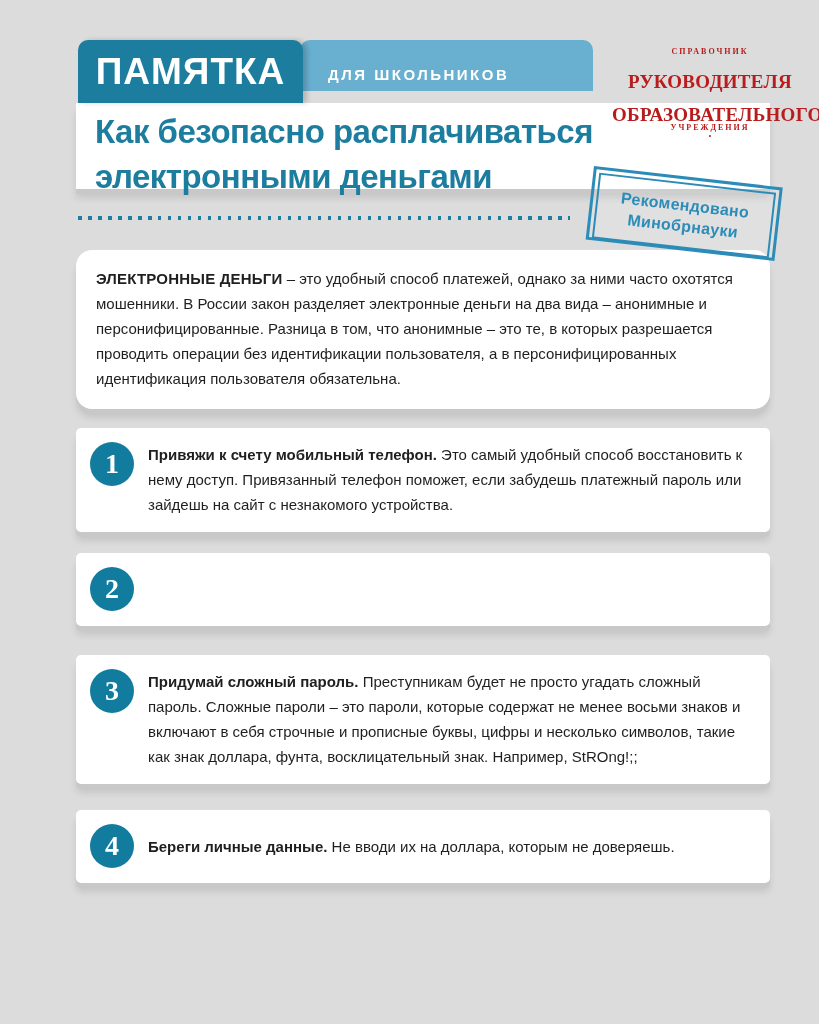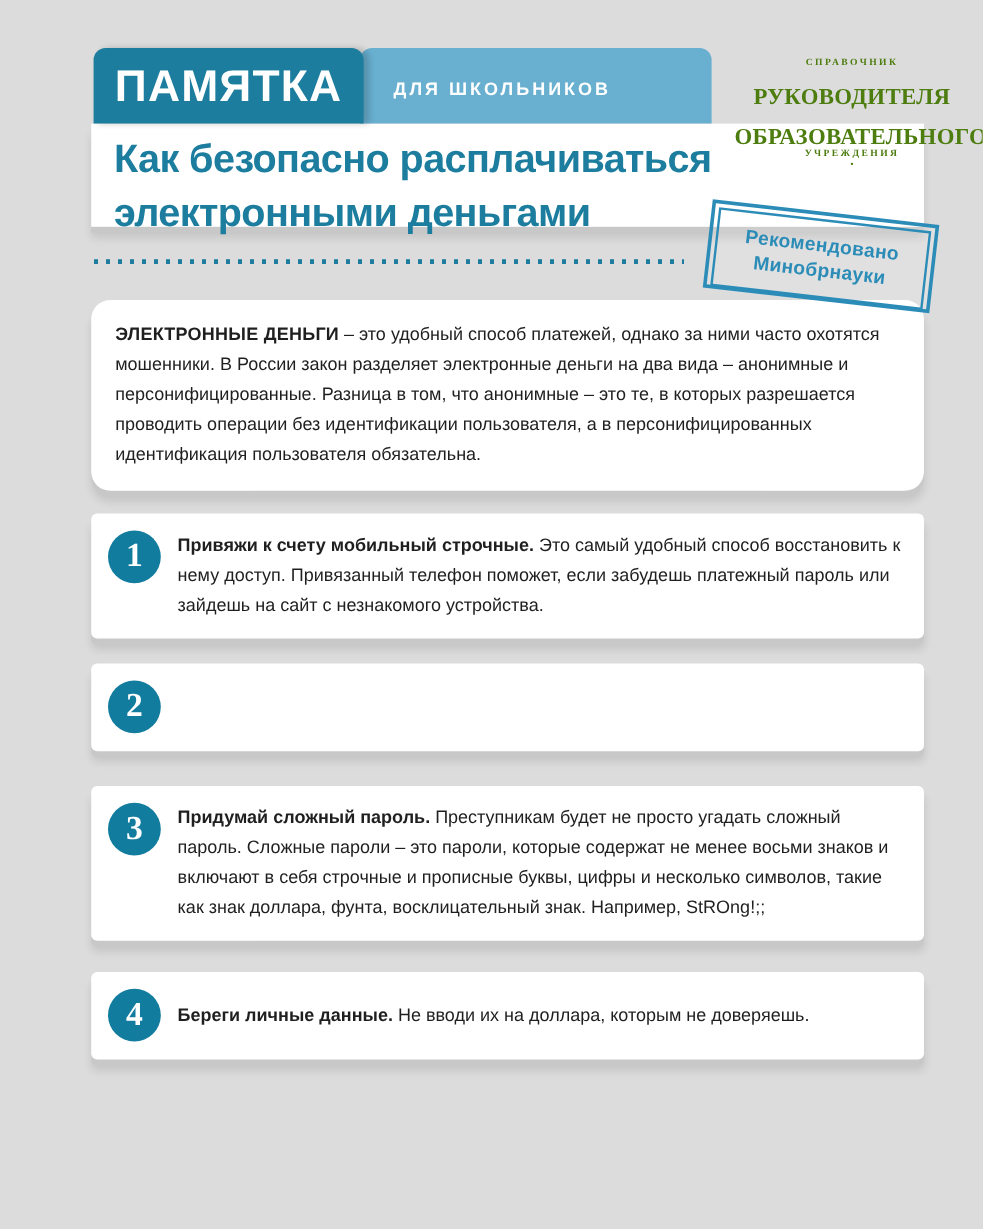--- a/index.html
+++ b/index.html
@@ -4,41 +4,41 @@
 <style>
   html, body { margin: 0; padding: 0; background: #dcdcdc; }
   .page {
     position: relative; width: 819px; height: 1024px;
     background: #dcdcdc; overflow: hidden;
     font-family: "Liberation Sans", sans-serif;
   }
 
   
   .tab-light {
-    position: absolute; left: 300px; top: 40px; width: 293px; height: 63px;
+    position: absolute; left: 300px; top: 40px; width: 293px; height: 51px;
     background: #69afd0; border-radius: 10px 10px 0 0; z-index: 2;
   }
   .tab-light .audience {
     position: absolute; left: 28px; top: 26px; color: #ffffff;
     font-size: 15px; font-weight: bold; letter-spacing: 2.5px;
   }
   .tab-dark {
     position: absolute; left: 78px; top: 40px; width: 225px; height: 63px;
     background: #1c7d9e; border-radius: 10px 10px 0 0; z-index: 3;
     display: flex; align-items: center; justify-content: center;
     box-shadow: 4px 0 5px rgba(0,0,0,0.18);
   }
   .tab-dark .badge {
     color: #ffffff; font-size: 37px; font-weight: bold; letter-spacing: 1px;
   }
 
   
   .logo {
     position: absolute; left: 612px; top: 47px; width: 196px;
-    text-align: center; color: #4d7c0f;
+    text-align: center; color: #b91c1c;
     font-family: "Liberation Serif", serif; z-index: 3;
   }
   .logo-small { font-size: 8px; font-weight: bold; letter-spacing: 2px; line-height: 10px; }
   .logo-big   { font-size: 19px; font-weight: bold; letter-spacing: 0.3px; line-height: 17px; margin-top: 16px; }
   .logo-dot   { font-size: 8px; line-height: 8px; }
 
   
   .title-card {
     position: absolute; left: 76px; top: 103px; width: 694px; height: 86px;
     background: #ffffff; z-index: 1;
@@ -143,21 +143,21 @@
   <div class="intro-card">
     <b>ЭЛЕКТРОННЫЕ ДЕНЬГИ</b>
     <span>– это удобный способ платежей, однако за ними часто охотятся мошенники. В России закон разделяет электронные деньги на два вида – анонимные и персонифицированные. Разница в том, что анонимные – это те, в которых разрешается проводить операции без идентификации пользователя, а в персонифицированных идентификация пользователя обязательна.</span>
   </div>
 
   <div class="tip-card" id="tip-1">
     <div class="tip-num-col">
       <div class="tip-circle">1</div>
     </div>
     <div class="tip-text">
-      <b>Привяжи к счету мобильный строчные.</b>
+      <b>Привяжи к счету мобильный телефон.</b>
       <span>Это самый удобный способ восстановить к нему доступ. Привязанный телефон поможет, если забудешь платежный пароль или зайдешь на сайт с незнакомого устройства.</span>
     </div>
   </div>
 
   <div class="tip-card" id="tip-2">
     <div class="tip-num-col">
       <div class="tip-circle">2</div>
     </div>
   </div>
 

